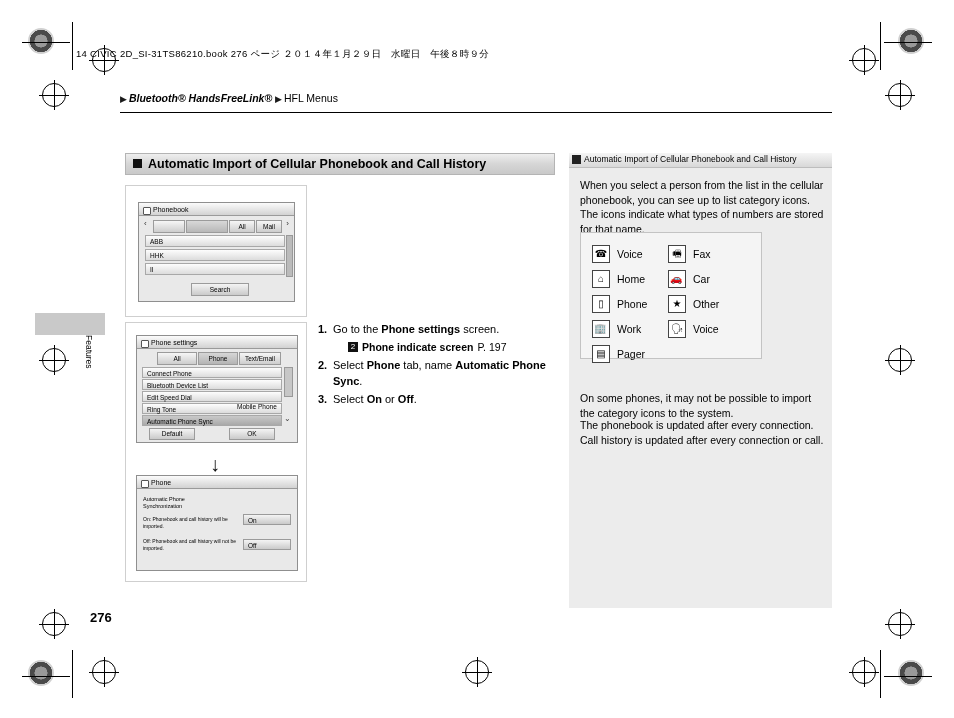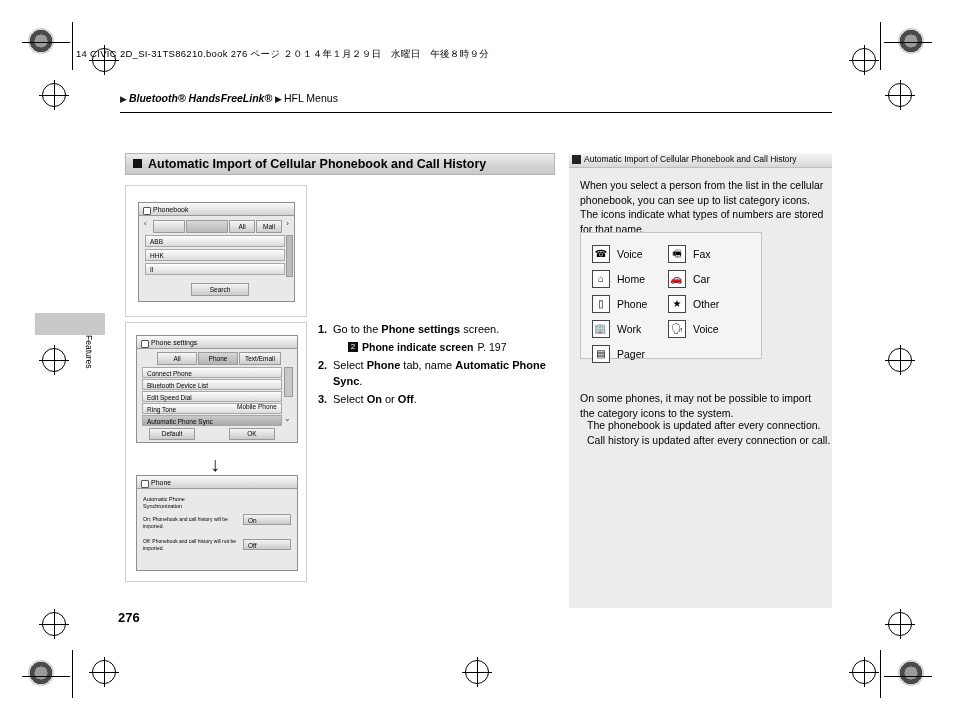--- a/index.html
+++ b/index.html
@@ -51,21 +51,21 @@
   .sidehead .ic{position:absolute;left:3px;top:2px;width:9px;height:9px;background:#222;}
   .sidehead .tt{position:absolute;left:15px;top:1px;font-size:8.5px;color:#000;}
   .sidebody{position:absolute;left:580px;top:178px;width:245px;font-size:10.5px;line-height:14.5px;color:#000;}
 
   .icotable{position:absolute;left:580px;top:232px;width:180px;height:125px;border:1px solid #c3c3c3;background:#f4f4f4;}
   .icorow{position:absolute;display:flex;align-items:center;gap:7px;font-size:10.5px;}
   .glyph{width:16px;height:16px;border:1px solid #444;background:#fff;display:flex;
          align-items:center;justify-content:center;font-size:10px;line-height:1;}
 
   
-  .pageno{position:absolute;left:90px;top:610px;font-size:13px;font-weight:bold;margin-left:28px;}
+  .pageno{position:absolute;left:90px;top:610px;font-size:13px;font-weight:bold;}
   .sidetab{position:absolute;left:35px;top:313px;width:70px;height:22px;background:#c9c9c9;}
   .sidetab-lbl{position:absolute;left:84px;top:335px;font-size:8.5px;writing-mode:vertical-rl;color:#000;}
 
   
   .titlebar{position:absolute;left:0;top:0;right:0;height:13px;
             background:linear-gradient(to bottom,#fbfbfb,#d2d2d2);border-bottom:1px solid #9a9a9a;font-size:7px;
             color:#000;padding-left:14px;line-height:13px;box-sizing:border-box;}
   .tb-dot{position:absolute;left:4px;top:3.5px;width:6px;height:6px;border:1px solid #555;background:#fff;border-radius:1px;}
   .tabrow{position:absolute;display:flex;gap:1px;}
   .tabbtn{background:linear-gradient(to bottom,#f6f6f6,#cdcdcd);border:1px solid #9b9b9b;
@@ -243,18 +243,18 @@
 <div class="icorow" style="left:668px;top:320px;">
   <span class="glyph">🗣</span>
   <span>Voice</span>
 </div>
 <div class="icorow" style="left:592px;top:345px;">
   <span class="glyph">▤</span>
   <span>Pager</span>
 </div>
 
 <div class="sidebody" style="top:373px;margin-top:18px;">On some phones, it may not be possible to import the category icons to the system.</div>
-<div class="sidebody" style="top:418px;white-space:pre-line;margin-left:7px;">The phonebook is updated after every connection.
+<div class="sidebody" style="top:418px;white-space:pre-line;">The phonebook is updated after every connection.
 Call history is updated after every connection or call.</div>
 
 <div class="pageno">276</div>
 <div class="sidetab"></div>
 <div class="sidetab-lbl">Features</div>
 
 </body></html>

